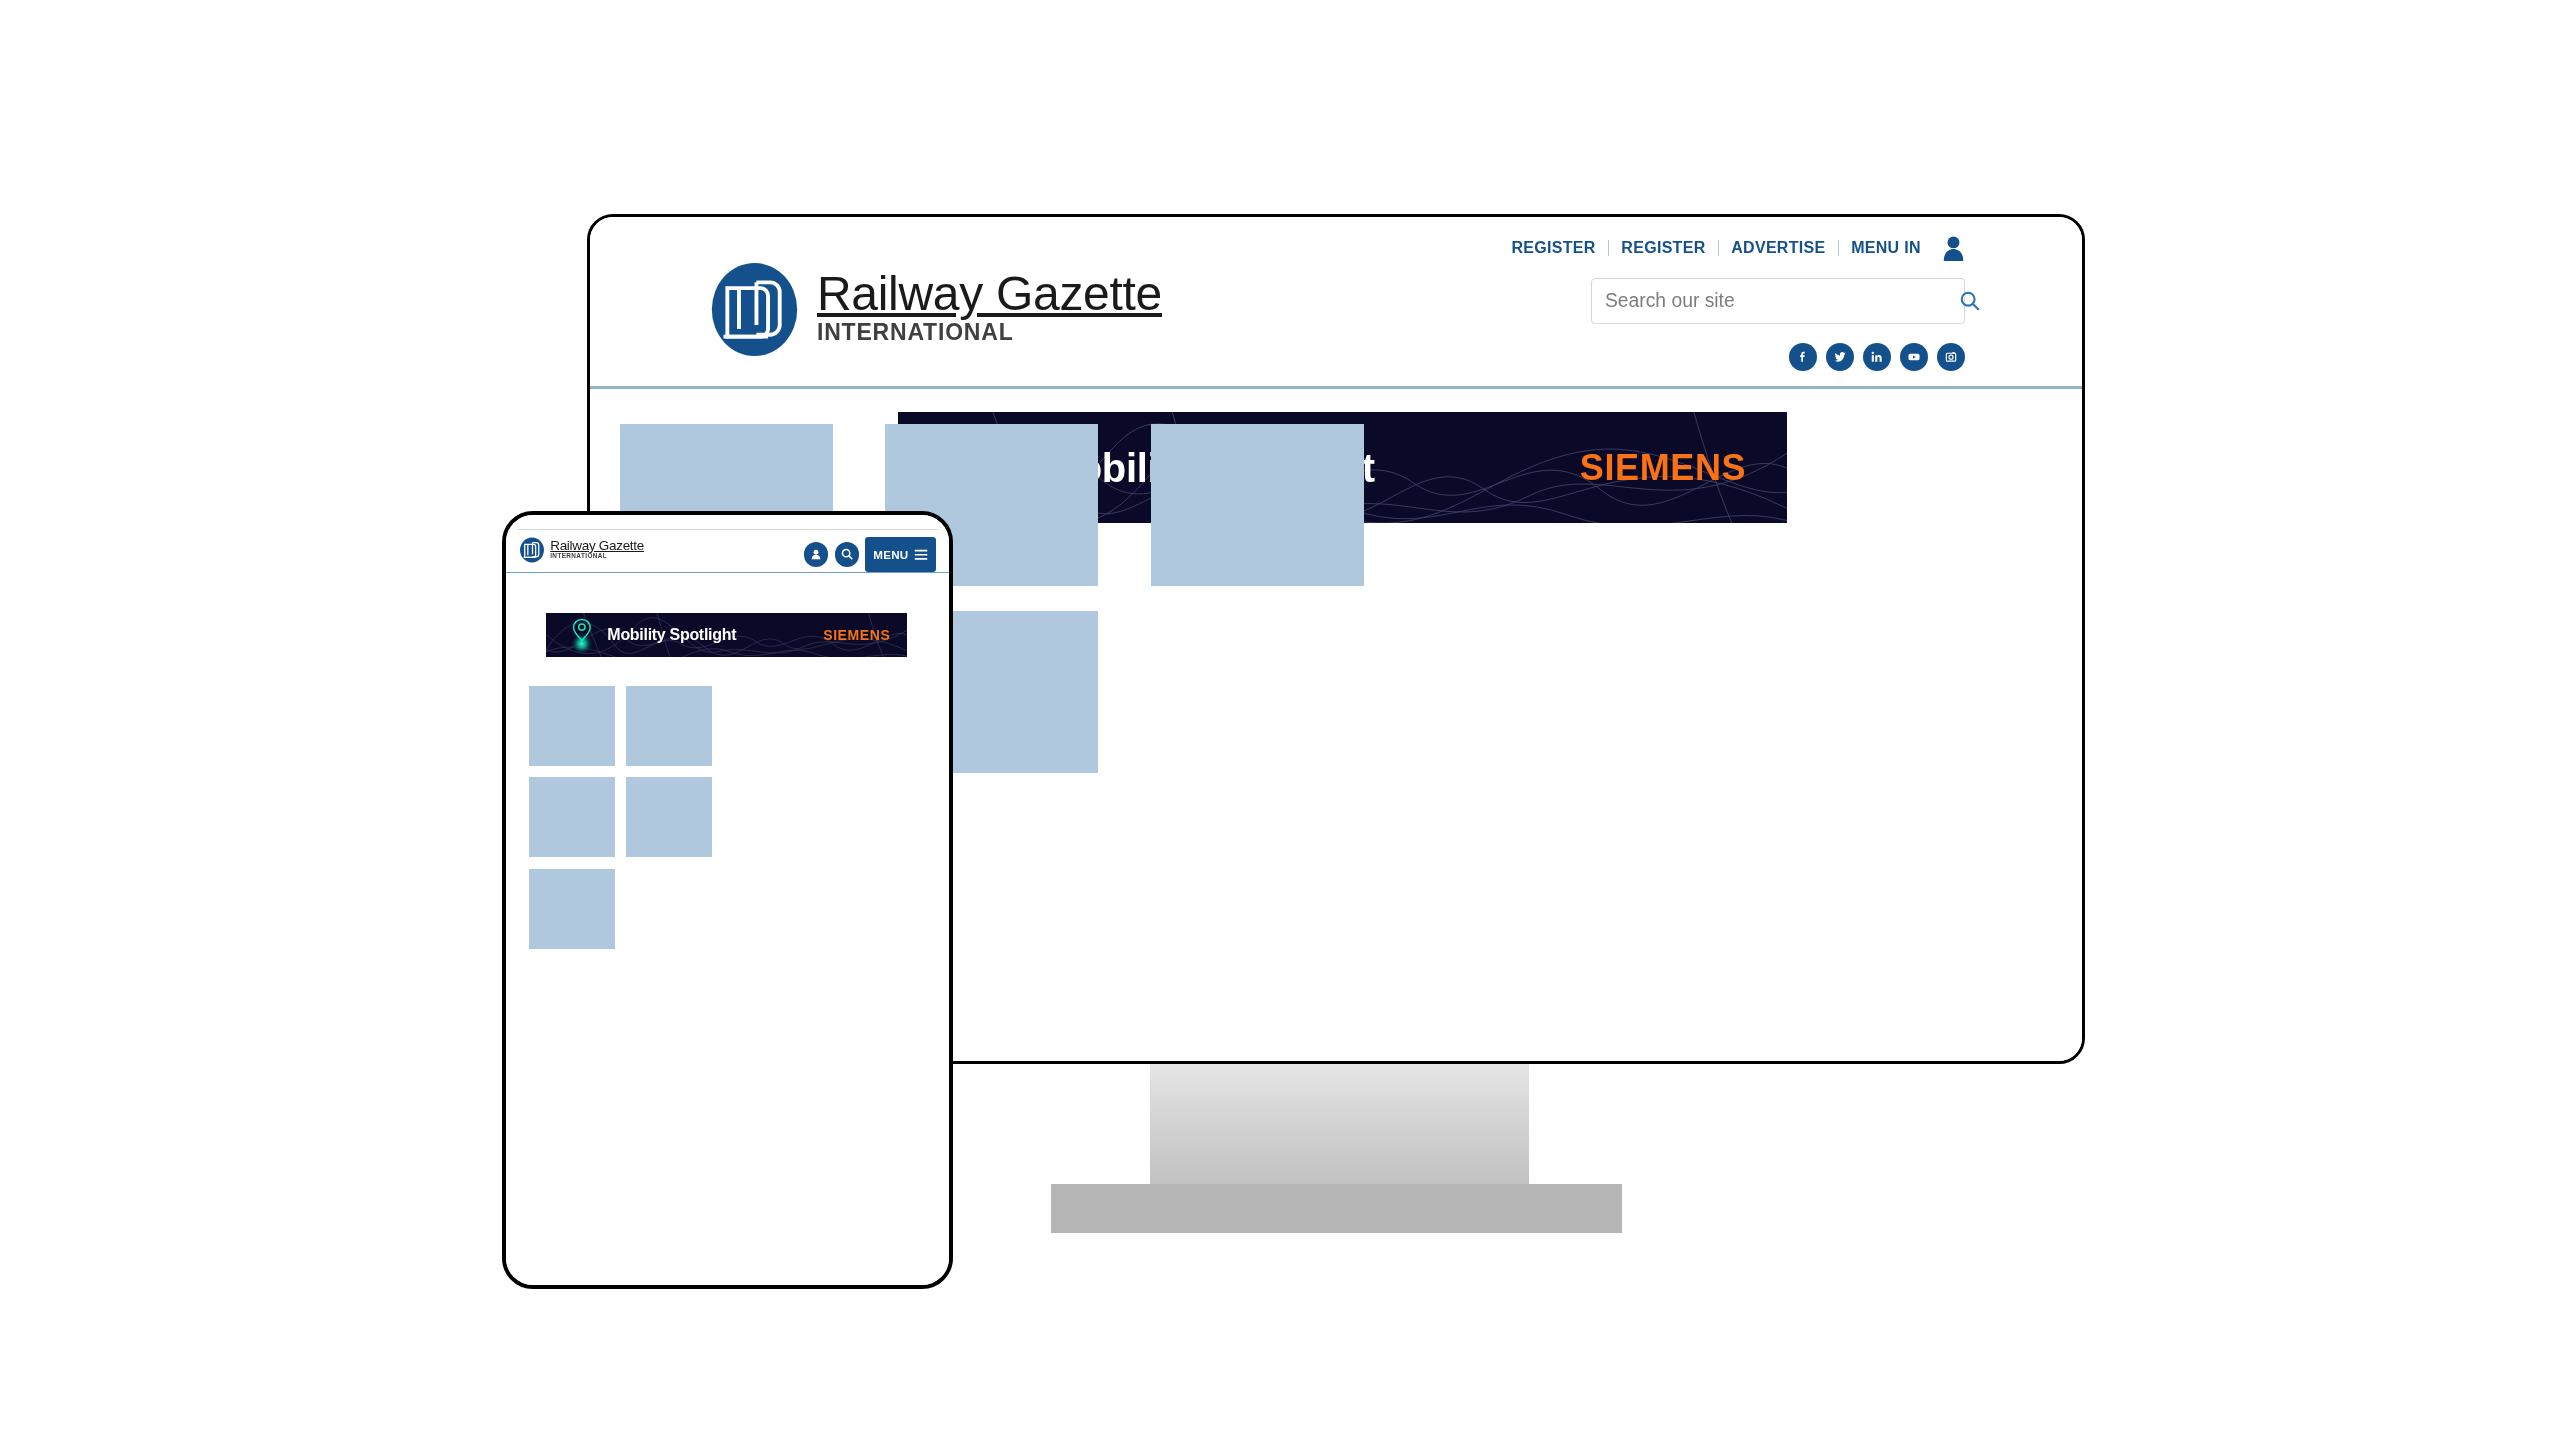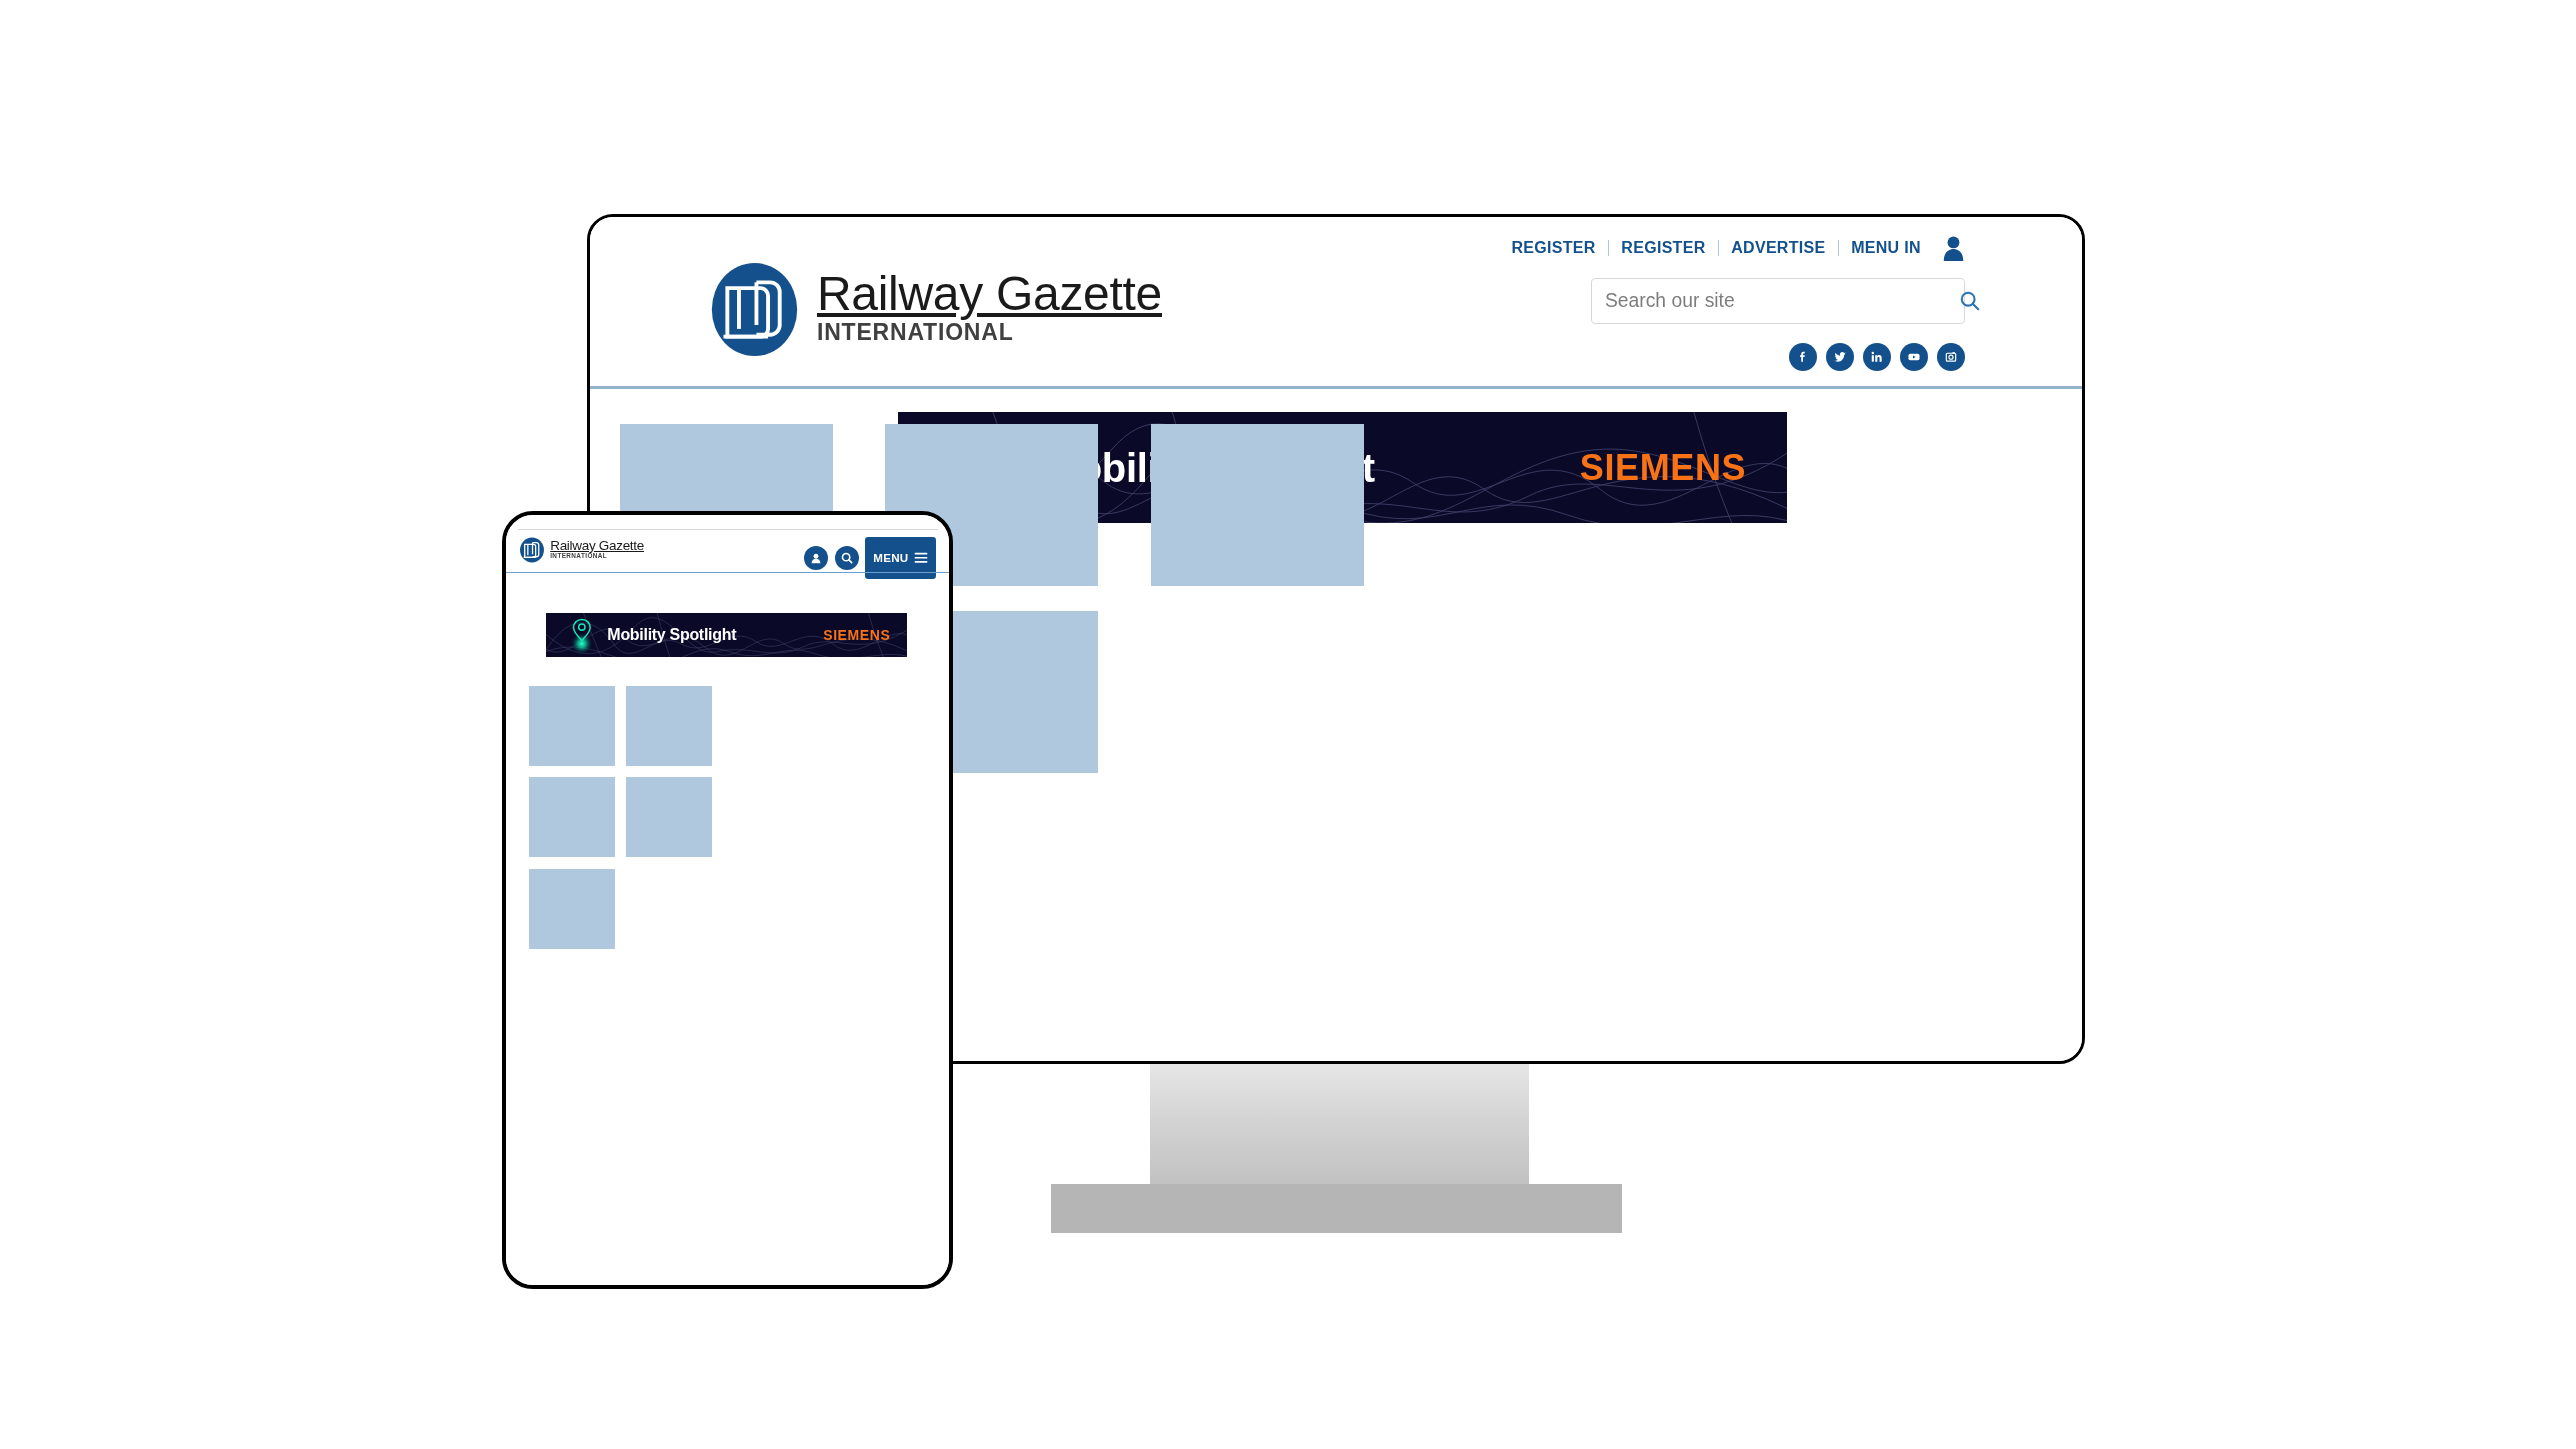--- a/index.html
+++ b/index.html
@@ -291,21 +291,21 @@
     gap: 6.4px;
   }
   .phone-icon-btn {
     width: 24.5px; height: 24.5px;
     border-radius: 50%;
     background: #14518c;
     display: flex; align-items: center; justify-content: center;
     cursor: pointer;
   }
   #phone-menu-btn {
-    height: 42px;
+    height: 35px;
     background: #14518c;
     border-radius: 3.2px;
     display: flex;
     align-items: center;
     gap: 5.8px;
     padding: 0 7.7px;
     cursor: pointer;
   }
   #phone-menu-label {
     color: #fff;

